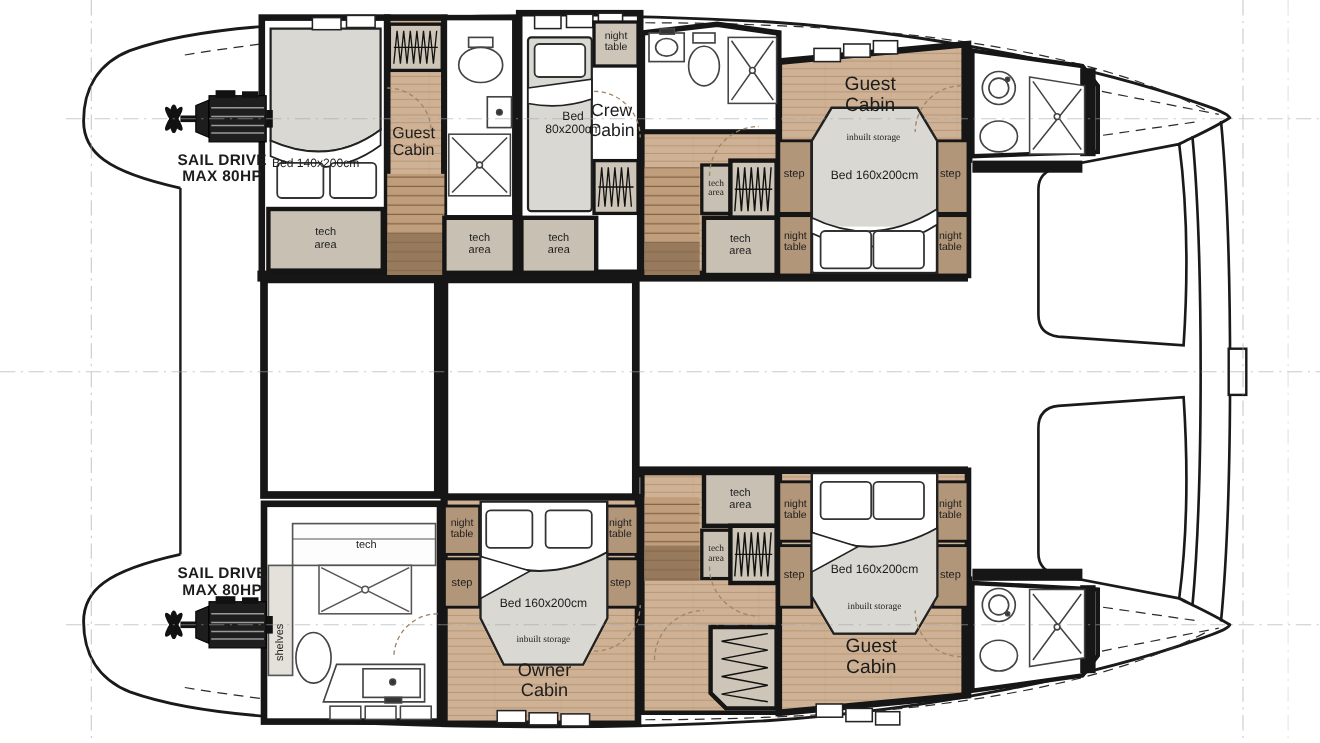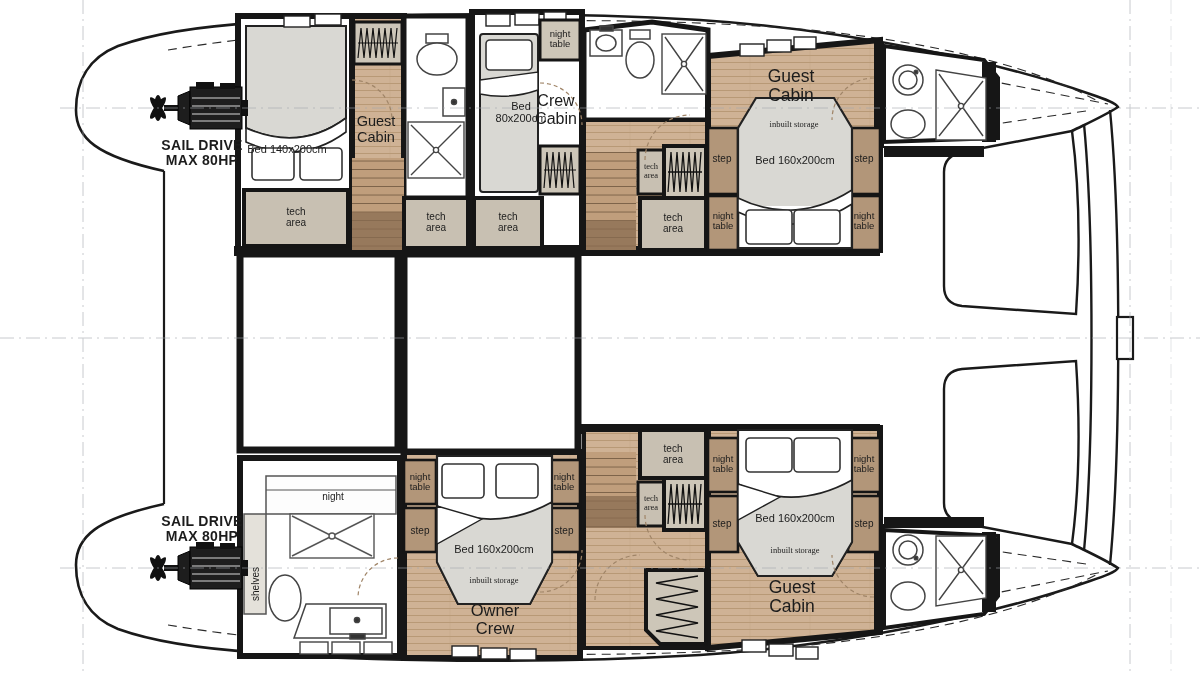--- a/index.html
+++ b/index.html
@@ -352,30 +352,30 @@
 <div class="lbl wrap cab15" style="left:556px;top:110px;width:52px;">Crew Cabin</div>
 
 <div class="lbl wrap cab17" style="left:791px;top:86px;width:66px;">Guest Cabin</div>
 <div class="lbl t8" style="left:794px;top:125px;">inbuilt storage</div>
 <div class="lbl t11" style="left:795px;top:160px;">Bed 160x200cm</div>
 <div class="lbl t10" style="left:722px;top:158px;">step</div>
 <div class="lbl t10" style="left:864px;top:158px;">step</div>
 <div class="lbl wrap t9" style="left:723px;top:221px;width:34px;">night table</div>
 <div class="lbl wrap t9" style="left:864px;top:221px;width:34px;">night table</div>
 
-<div class="lbl t10" style="left:333px;top:496px;">night</div>
+<div class="lbl t10" style="left:333px;top:496px;">tech</div>
 <div class="lbl vert t10" style="left:255px;top:584px;">shelves</div>
 
 <div class="lbl wrap t9" style="left:420px;top:482px;width:34px;">night table</div>
 <div class="lbl wrap t9" style="left:564px;top:482px;width:34px;">night table</div>
 <div class="lbl t10" style="left:420px;top:530px;">step</div>
 <div class="lbl t10" style="left:564px;top:530px;">step</div>
 <div class="lbl t11" style="left:494px;top:549px;">Bed 160x200cm</div>
 <div class="lbl t8" style="left:494px;top:581px;">inbuilt storage</div>
-<div class="lbl wrap cab16" style="left:495px;top:619px;width:60px;">Owner Crew</div>
+<div class="lbl wrap cab16" style="left:495px;top:619px;width:60px;">Owner Cabin</div>
 
 <div class="lbl wrap t9" style="left:723px;top:464px;width:34px;">night table</div>
 <div class="lbl wrap t9" style="left:864px;top:464px;width:34px;">night table</div>
 <div class="lbl t10" style="left:722px;top:523px;">step</div>
 <div class="lbl t10" style="left:864px;top:523px;">step</div>
 <div class="lbl t11" style="left:795px;top:518px;">Bed 160x200cm</div>
 <div class="lbl t8" style="left:795px;top:551px;">inbuilt storage</div>
 <div class="lbl wrap cab17" style="left:792px;top:597px;width:66px;">Guest Cabin</div>
 </div>
 

